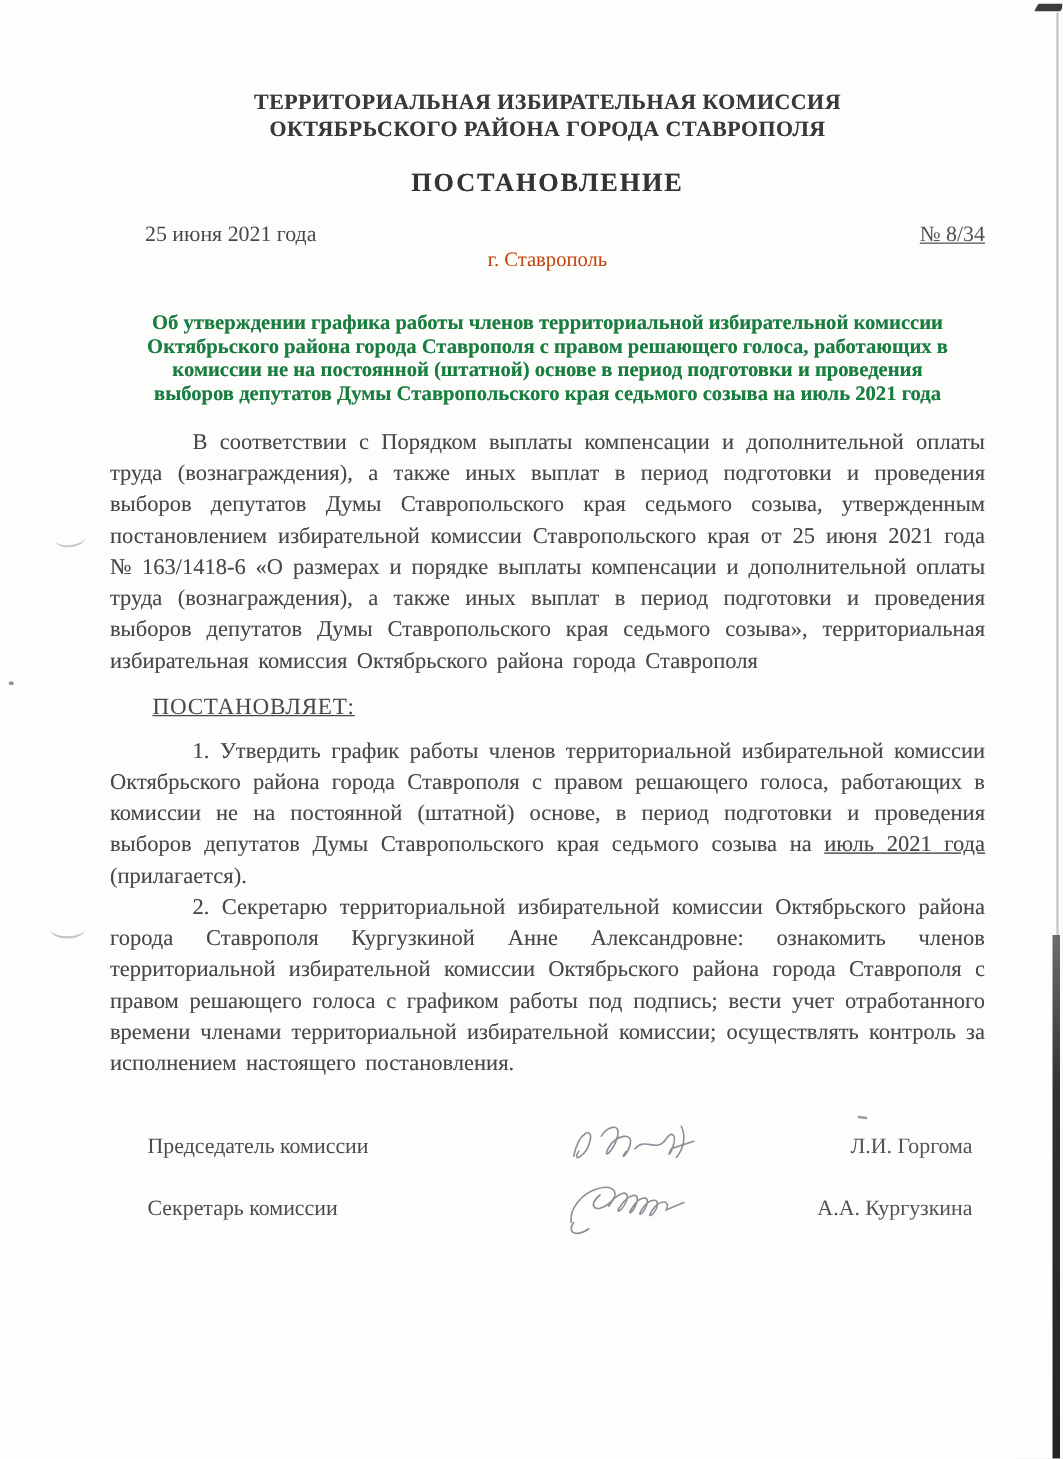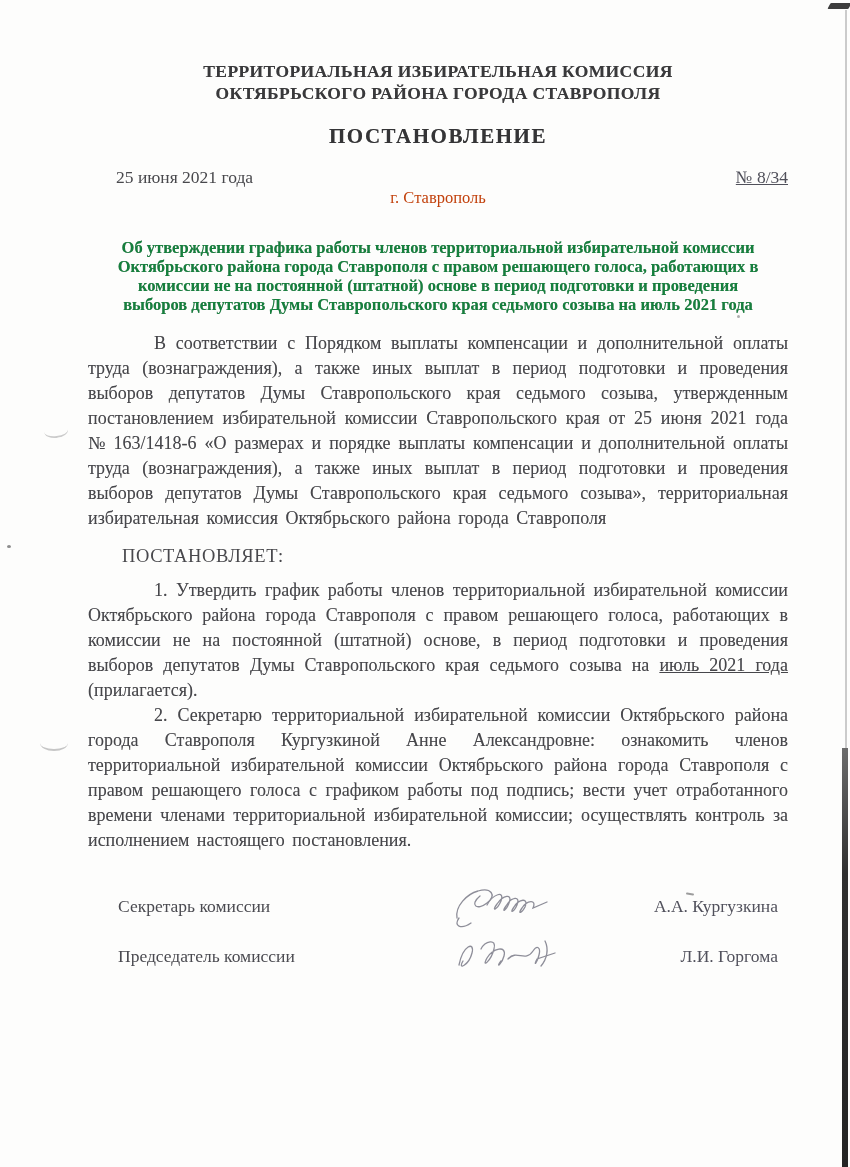--- a/index.html
+++ b/index.html
@@ -1,21 +1,21 @@
 <!DOCTYPE html>
 <html><head>
 <meta charset="utf-8">
 <style>
   html,body{margin:0;padding:0;}
   body{width:850px;height:1167px;background:#e9e9e9;font-family:"Liberation Serif", serif;}
   .page{
     position:relative;width:850px;height:1167px;background:#fdfdfc;overflow:hidden;
     color:#3e3e40;
   }
-  .doc{position:absolute;left:88px;top:0;width:700px;}
+  .doc{position:absolute;left:88px;top:10px;width:700px;}
   .org{
     margin-top:60px;text-align:center;font-weight:bold;font-size:17.5px;line-height:22px;
     letter-spacing:.4px;color:#39393b;text-shadow:0 0 .5px rgba(70,70,70,.55);
   }
   .doctype{
     margin-top:20px;text-align:center;font-weight:bold;font-size:21px;line-height:24px;
     letter-spacing:1.5px;color:#343436;text-shadow:0 0 .5px rgba(70,70,70,.6);
   }
   .meta-row{
     display:flex;justify-content:space-between;align-items:flex-start;
@@ -27,21 +27,21 @@
     margin:30px auto 0 auto;max-width:644px;text-align:center;font-weight:bold;
     font-size:16.5px;line-height:19px;color:#15803d;text-shadow:0 0 .5px rgba(70,70,70,.5);
   }
   .para{
     margin:0;font-size:18px;line-height:25px;text-align:justify;text-indent:66px;
     word-spacing:3px;color:#47474b;text-shadow:0 0 .5px rgba(90,90,95,.4);
   }
   .para.first{margin-top:17px;}
   .resolves{
     margin:0;margin-top:0;padding-left:34px;font-size:18.5px;line-height:23px;
-    letter-spacing:.6px;color:#48484c;padding-top:14px;
+    letter-spacing:.6px;color:#48484c;padding-top:14px;text-decoration:underline;
   }
   .items{margin-top:10px;}
   .u{text-decoration:underline;}
   .sig-block{margin-top:28px;}
   .sig-row{
     display:flex;align-items:center;height:50px;font-size:17.5px;color:#4a4a50;
   }
   .sig-role{width:268px;padding-left:30px;}
   .sig-scribble{width:150px;margin-left:65px;flex:none;}
   .sig-name{margin-left:auto;margin-right:10px;color:#51515c;}
@@ -93,39 +93,39 @@
     <p class="resolves">ПОСТАНОВЛЯЕТ:</p>
 
     <div class="items">
       <p class="para"><span>1. Утвердить график работы членов территориальной избирательной комиссии Октябрьского района города Ставрополя с правом решающего голоса, работающих в комиссии не на постоянной (штатной) основе, в период подготовки и проведения выборов депутатов Думы Ставропольского края седьмого созыва на </span><span class="u">июль 2021 года</span><span> (прилагается).</span></p>
       <p class="para">2. Секретарю территориальной избирательной комиссии Октябрьского района города Ставрополя Кургузкиной Анне Александровне: ознакомить членов территориальной избирательной комиссии Октябрьского района города Ставрополя с правом решающего голоса с графиком работы под подпись; вести учет отработанного времени членами территориальной избирательной комиссии; осуществлять контроль за исполнением  настоящего постановления.</p>
     </div>
 
     <div class="sig-block">
 
       <div class="sig-row">
-        <span class="sig-role">Секретарь комиссии</span>
-        <svg class="sig-scribble" width="150" height="52" viewBox="0 0 150 52">
-          <g fill="none" stroke="#8e8e99" stroke-width="1.3" stroke-linecap="round">
-            <path d="M6 38 C4 26, 16 14, 27 11 C40 7, 46 15, 36 23 C26 31, 18 25, 29 16"></path>
-            <path d="M36 25 C42 14, 54 10, 50 21 C46 30, 40 32, 46 24 C52 15, 62 13, 58 23 C55 31, 50 33, 55 26 C60 17, 70 15, 66 25 C63 32, 58 34, 63 27 C68 19, 78 17, 74 27 C71 33, 66 35, 71 28 C76 20, 86 19, 82 28 L96 22"></path>
-            <path d="M8 38 C2 46, 10 50, 20 43"></path>
-          </g>
-        </svg>
-        <span class="sig-name">А.А. Кургузкина</span>
-      </div>
-
-      <div class="sig-row">
         <span class="sig-role">Председатель комиссии</span>
         <svg class="sig-scribble" width="150" height="46" viewBox="0 0 150 46">
           <g fill="none" stroke="#8e8e99" stroke-width="1.3" stroke-linecap="round">
             <path d="M8 32 C12 12, 24 8, 21 20 C18 32, 6 38, 12 28"></path>
             <path d="M30 16 C34 8, 46 5, 43 16 C40 28, 30 36, 36 25 C42 15, 56 12, 53 23 C51 31, 44 36, 50 28"></path>
             <path d="M57 26 C66 16, 74 30, 82 18 C86 12, 90 14, 88 22 C86 30, 82 34, 86 26 L104 20"></path>
             <path d="M94 8 C98 16, 96 26, 90 33"></path>
           </g>
         </svg>
         <span class="sig-name">Л.И. Горгома</span>
       </div>
 
+      <div class="sig-row">
+        <span class="sig-role">Секретарь комиссии</span>
+        <svg class="sig-scribble" width="150" height="52" viewBox="0 0 150 52">
+          <g fill="none" stroke="#8e8e99" stroke-width="1.3" stroke-linecap="round">
+            <path d="M6 38 C4 26, 16 14, 27 11 C40 7, 46 15, 36 23 C26 31, 18 25, 29 16"></path>
+            <path d="M36 25 C42 14, 54 10, 50 21 C46 30, 40 32, 46 24 C52 15, 62 13, 58 23 C55 31, 50 33, 55 26 C60 17, 70 15, 66 25 C63 32, 58 34, 63 27 C68 19, 78 17, 74 27 C71 33, 66 35, 71 28 C76 20, 86 19, 82 28 L96 22"></path>
+            <path d="M8 38 C2 46, 10 50, 20 43"></path>
+          </g>
+        </svg>
+        <span class="sig-name">А.А. Кургузкина</span>
+      </div>
+
     </div>
   </div>
 </div>
 
 </body></html>

